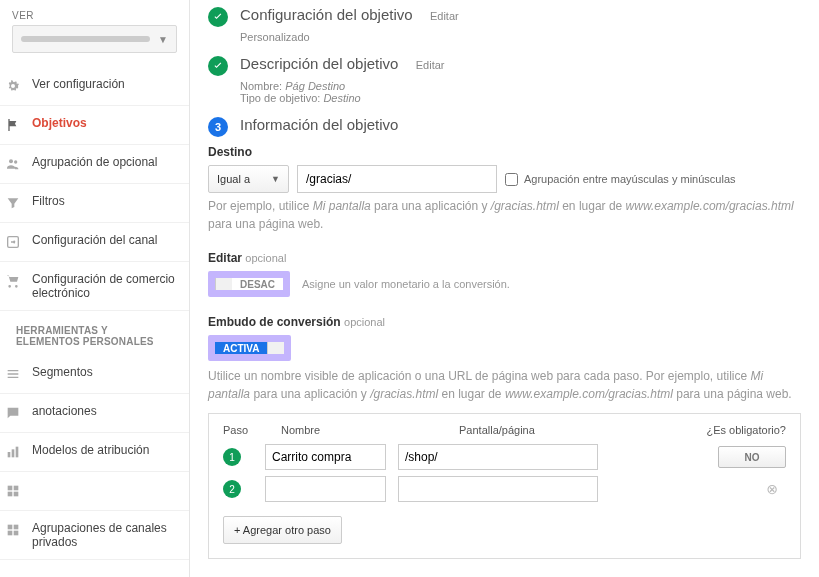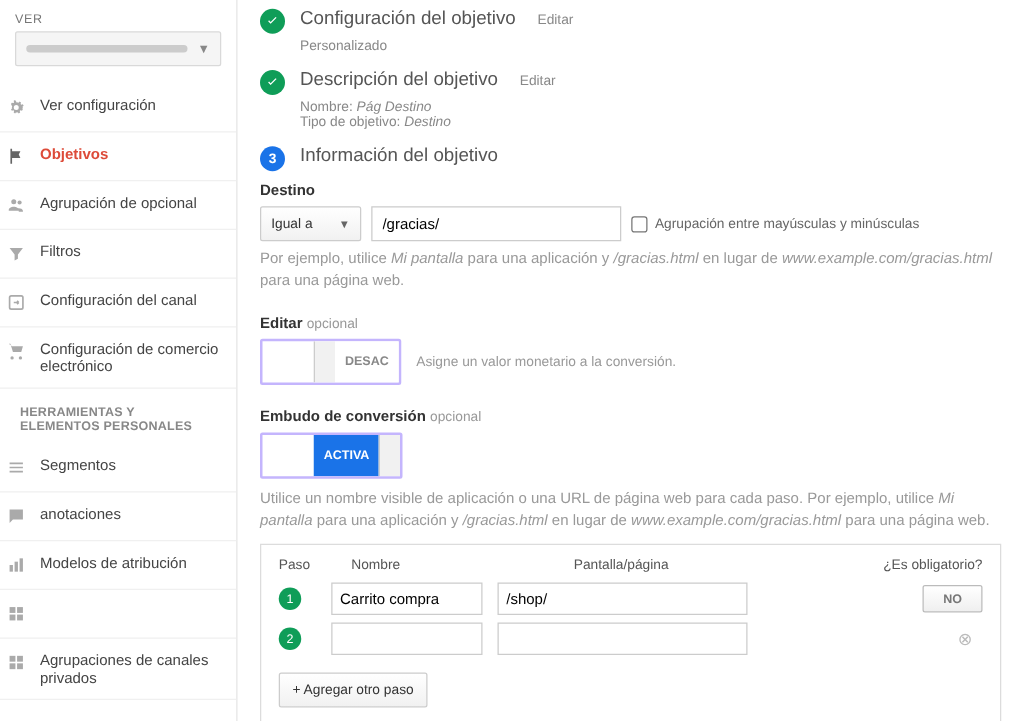--- a/index.html
+++ b/index.html
@@ -30,39 +30,39 @@
 .field-label .opt { font-weight: normal; color: #999; font-size: 11px; }
 .dest-row { display: flex; align-items: center; gap: 8px; margin-bottom: 4px; flex-wrap: wrap; }
 .dropdown-btn { border: 1px solid #ccc; background: linear-gradient(#fff,#f1f1f1); height: 28px; padding: 0 8px; font-size: 11px; display: flex; align-items: center; gap: 21px; cursor: pointer; border-radius: 2px; }
 .dropdown-btn .caret { font-size: 9px; color: #666; }
 .text-input { border: 1px solid #ccc; height: 28px; padding: 0 8px; font-size: 12px; width: 200px; }
 .text-input.wide { width: 200px; }
 .checkbox-row { display: flex; align-items: center; gap: 6px; font-size: 11px; color: #666; }
 .help-text { font-size: 12px; color: #999; line-height: 1.5; margin-bottom: 18px; }
 .help-text i { font-style: italic; }
 .toggle-row { display: flex; align-items: center; gap: 12px; margin-bottom: 6px; }
-.toggle { display: inline-flex; height: 37px; border: 2px solid #c4b5fd; border-radius: 2px; overflow: hidden; padding-left: 41px; }
+.toggle { display: inline-flex; height: 26px; border: 7px solid #c4b5fd; border-radius: 2px; overflow: hidden; }
 .toggle .seg { padding: 0 8px; display: flex; align-items: center; font-size: 10px; font-weight: bold; }
 .toggle .seg.off-active { background: #fff; color: #888; }
 .toggle .seg.on-active { background: #1a73e8; color: #fff; }
 .toggle .seg.knob { background: #f1f1f1; width: 14px; border-left: 1px solid #ccc; }
 .desc-inline { font-size: 11px; color: #999; }
 .funnel-table { border: 1px solid #dcdcdc; padding: 10px 14px 14px; margin: 10px 0 30px; }
 .funnel-head { display: flex; gap: 28px; font-size: 11px; color: #555; margin-bottom: 8px; align-items: center; }
 .funnel-head .h-paso { width: 30px; }
 .funnel-head .h-nombre { width: 150px; }
 .funnel-head .h-pantalla { width: 200px; }
 .funnel-head .h-oblig { margin-left: auto; }
 .funnel-row { display: flex; gap: 12px; align-items: center; margin-bottom: 6px; }
 .funnel-row .num { width: 18px; height: 18px; border-radius: 50%; background: #0f9d58; color: #fff; font-size: 10px; display: flex; align-items: center; justify-content: center; margin-right: 6px; }
 .funnel-row .num-wrap { width: 30px; display: flex; }
 .funnel-row input { border: 1px solid #ccc; height: 26px; padding: 0 6px; font-size: 12px; }
 .funnel-row .in-nombre { width: 121px; }
 .funnel-row .in-pantalla { width: 200px; }
-.funnel-row .oblig-pill { margin-left: auto; width: 48px; height: 22px; border: 1px solid #bbb; border-radius: 2px; display: flex; align-items: center; justify-content: center; font-size: 10px; font-weight: bold; color: #777; background: linear-gradient(#fff,#efefef); cursor: pointer; }
+.funnel-row .oblig-pill { margin-left: auto; width: 68px; height: 22px; border: 1px solid #bbb; border-radius: 2px; display: flex; align-items: center; justify-content: center; font-size: 10px; font-weight: bold; color: #777; background: linear-gradient(#fff,#efefef); cursor: pointer; }
 .funnel-row .remove-x { color: #bbb; font-size: 14px; cursor: pointer; width: 68px; text-align: right; margin-left: auto; padding-right: 8px; }
 .add-step-btn { border: 1px solid #ccc; background: linear-gradient(#fff,#f1f1f1); height: 28px; padding: 0 10px; font-size: 11px; display: inline-flex; align-items: center; cursor: pointer; margin-top: 8px; border-radius: 2px; }
 .step-content { margin-left: 0; }
 </style>
 </head>
 <body>
 
 <div class="layout">
   <div class="sidebar">
     <div class="ver-label">VER</div>

